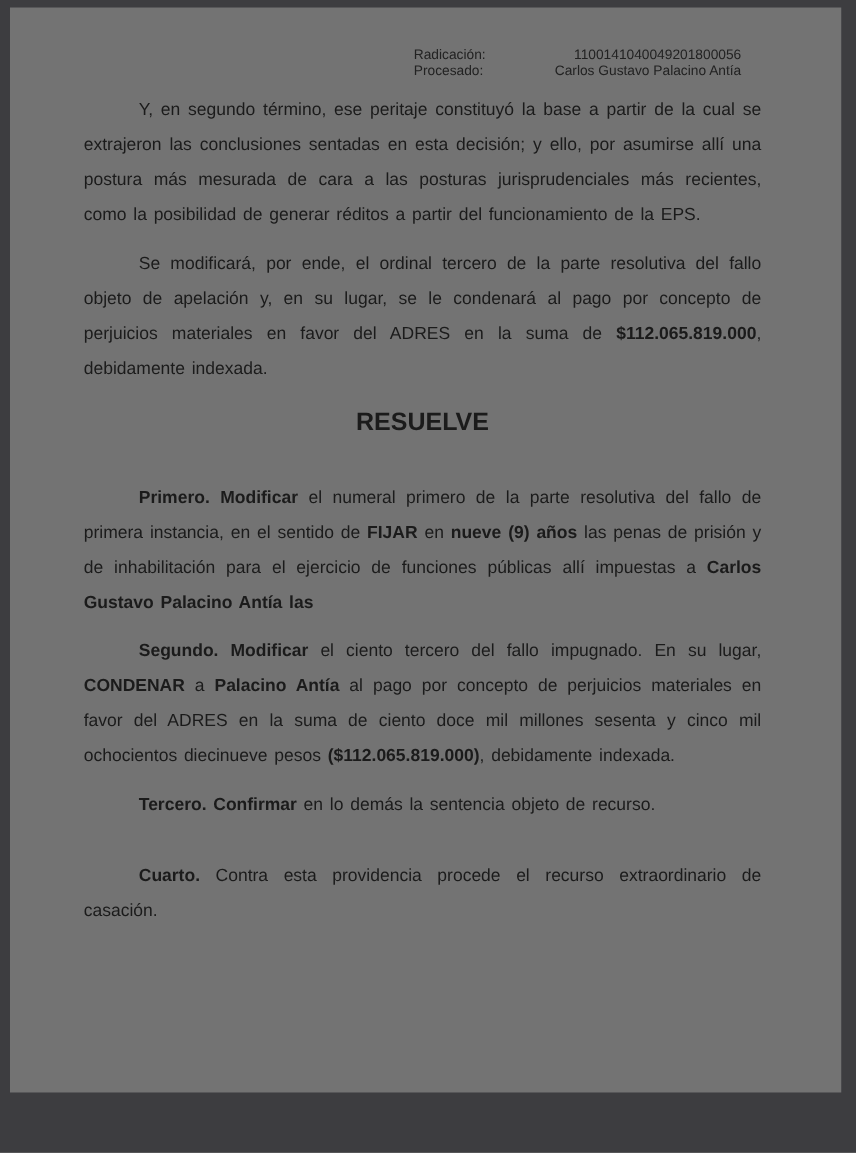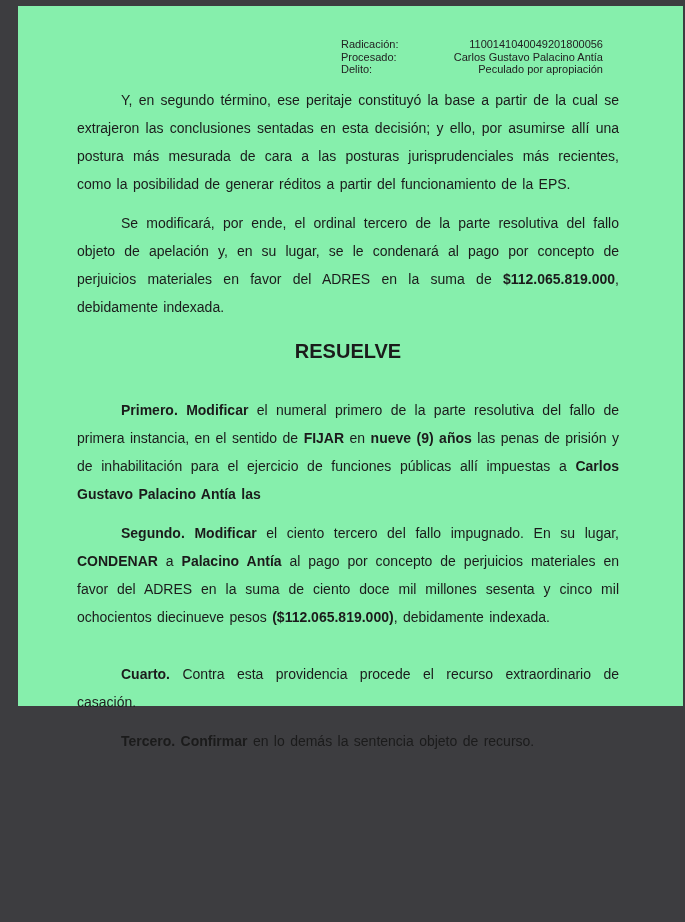--- a/index.html
+++ b/index.html
@@ -5,25 +5,25 @@
   * { margin: 0; padding: 0; box-sizing: border-box; }
   html, body { width: 685px; height: 922px; }
   body {
     position: relative;
     background: #3d3d40;
     overflow: hidden;
     font-family: "Liberation Sans", "DejaVu Sans", sans-serif;
   }
   .page {
     position: absolute;
-    left: 18px;
+    left: 8px;
     top: 6px;
     width: 665px;
-    height: 700px;
-    background: #86efac;
+    height: 868px;
+    background: #737373;
   }
   .content {
     padding: 32px 64px 0 59px;
     color: #1b1b1b;
   }
   .doc-header {
     margin-left: 264px;
     margin-right: 16px;
     margin-bottom: 10px;
     font-size: 11px;
@@ -60,36 +60,32 @@
 
       <div class="doc-header">
         <div class="hrow">
           <span class="hlabel">Radicación:</span>
           <span class="hvalue">1100141040049201800056</span>
         </div>
         <div class="hrow">
           <span class="hlabel">Procesado:</span>
           <span class="hvalue">Carlos Gustavo Palacino Antía</span>
         </div>
-        <div class="hrow">
-          <span class="hlabel">Delito:</span>
-          <span class="hvalue">Peculado por apropiación</span>
-        </div>
       </div>
 
       <p class="para"><span>Y, en segundo término, ese peritaje constituyó la base a partir de la cual se extrajeron las conclusiones sentadas en esta decisión; y ello, por asumirse allí una postura más mesurada de cara a las posturas jurisprudenciales más recientes, como la posibilidad de generar réditos a partir del funcionamiento de la EPS.</span></p>
 
       <p class="para"><span>Se modificará, por ende, el ordinal tercero de la parte resolutiva del fallo objeto de apelación y, en su lugar, se le condenará al pago por concepto de perjuicios materiales en favor del ADRES en la suma de </span><b>$112.065.819.000</b><span>, debidamente indexada.</span></p>
 
 
       <h2 class="resuelve">RESUELVE</h2>
 
       <p class="para"><b>Primero. Modificar</b><span> el numeral primero de la parte resolutiva del fallo de primera instancia, en el sentido de </span><b>FIJAR</b><span> en </span><b>nueve (9) años</b><span> las penas de prisión y de inhabilitación para el ejercicio de funciones públicas allí impuestas a </span><b>Carlos Gustavo Palacino Antía las</b></p>
 
       <p class="para"><b>Segundo. Modificar</b><span> el ciento tercero del fallo impugnado. En su lugar, </span><b>CONDENAR</b><span> a </span><b>Palacino Antía</b><span> al pago por concepto de perjuicios materiales en favor del ADRES en la suma de ciento doce mil millones sesenta y cinco mil ochocientos diecinueve pesos </span><b>($112.065.819.000)</b><span>, debidamente indexada.</span></p>
 
+      <p class="para"><b>Tercero. Confirmar</b><span> en lo demás la sentencia objeto de recurso.</span></p>
+
       <p class="para p-cuarto"><b>Cuarto.</b><span> Contra esta providencia procede el recurso extraordinario de casación.</span></p>
-
-      <p class="para"><b>Tercero. Confirmar</b><span> en lo demás la sentencia objeto de recurso.</span></p>
 
     </div>
   </div>
 </div>
 
 </body></html>

